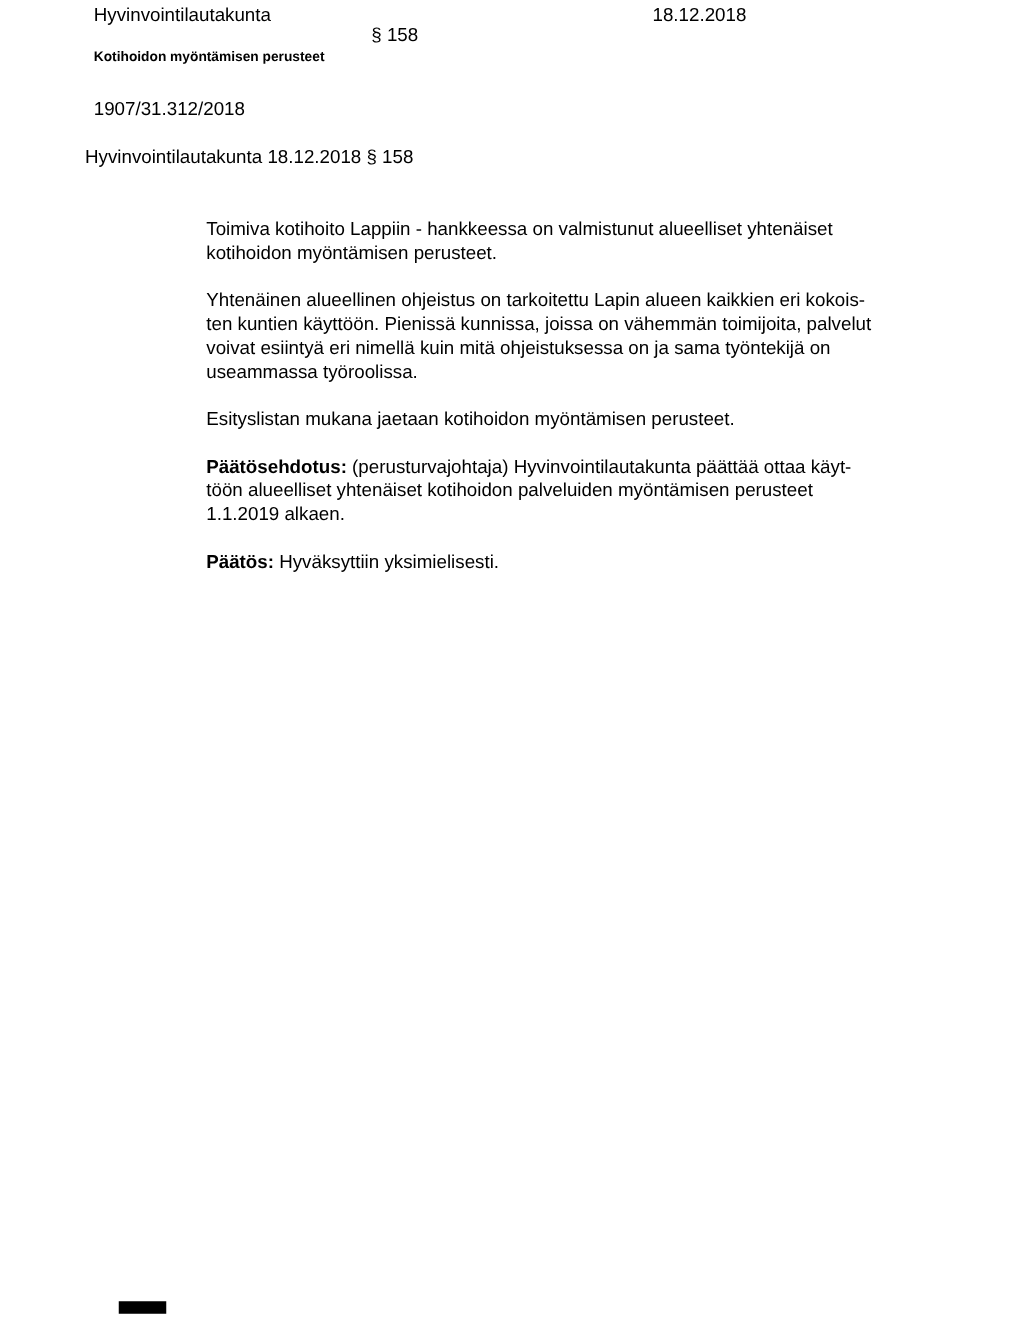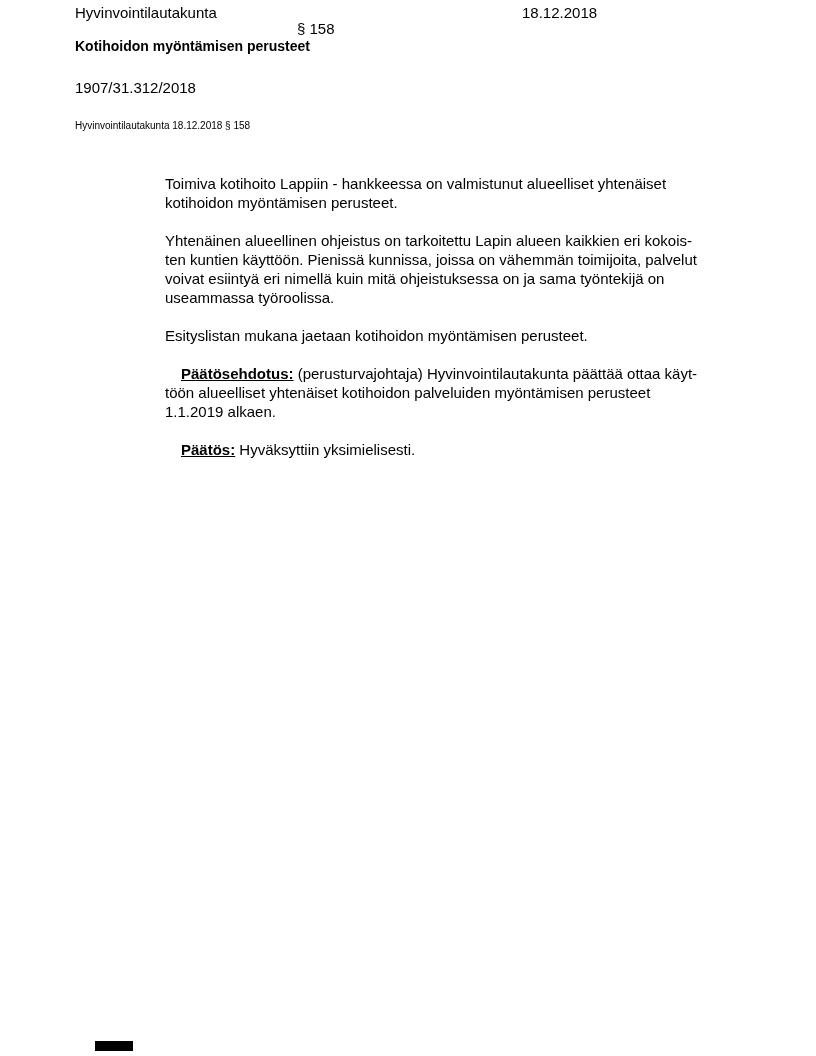--- a/index.html
+++ b/index.html
@@ -22,57 +22,55 @@
     font-size: 15px;
     line-height: 19px;
   }
   .hdr-committee { position: absolute; left: 0; top: 0; white-space: nowrap; }
   .hdr-section   { position: absolute; left: 222px; top: 16px; white-space: nowrap; }
   .hdr-date      { position: absolute; left: 447px; top: 0; white-space: nowrap; }
   .title {
     position: absolute;
     top: 36px;
     left: 75px;
-    font-size: 14px;
+    font-size: 11px;
     font-weight: bold;
     line-height: 21px;
     white-space: nowrap;
   }
   .case-number {
     position: absolute;
     top: 78px;
     left: 75px;
     font-size: 15px;
     line-height: 19px;
     white-space: nowrap;
   }
   .section-ref {
     position: absolute;
     top: 116px;
-    left: 75px;
-    font-size: 10px;
+    left: 68px;
+    font-size: 15px;
     line-height: 19px;
     white-space: nowrap;
   }
   .doc-body {
     position: absolute;
     top: 174px;
     left: 165px;
     width: 625px;
     font-size: 15px;
     line-height: 19px;
   }
   .doc-body p {
     margin: 0 0 19px 0;
     white-space: pre-line;
   }
   .label {
     font-weight: bold;
-    text-decoration: underline;
-    margin-left: 16px;
   }
   .footer-mark {
     position: absolute;
     left: 95px;
     top: 1041px;
     width: 38px;
     height: 10px;
     background: #000000;
   }
 </style>

